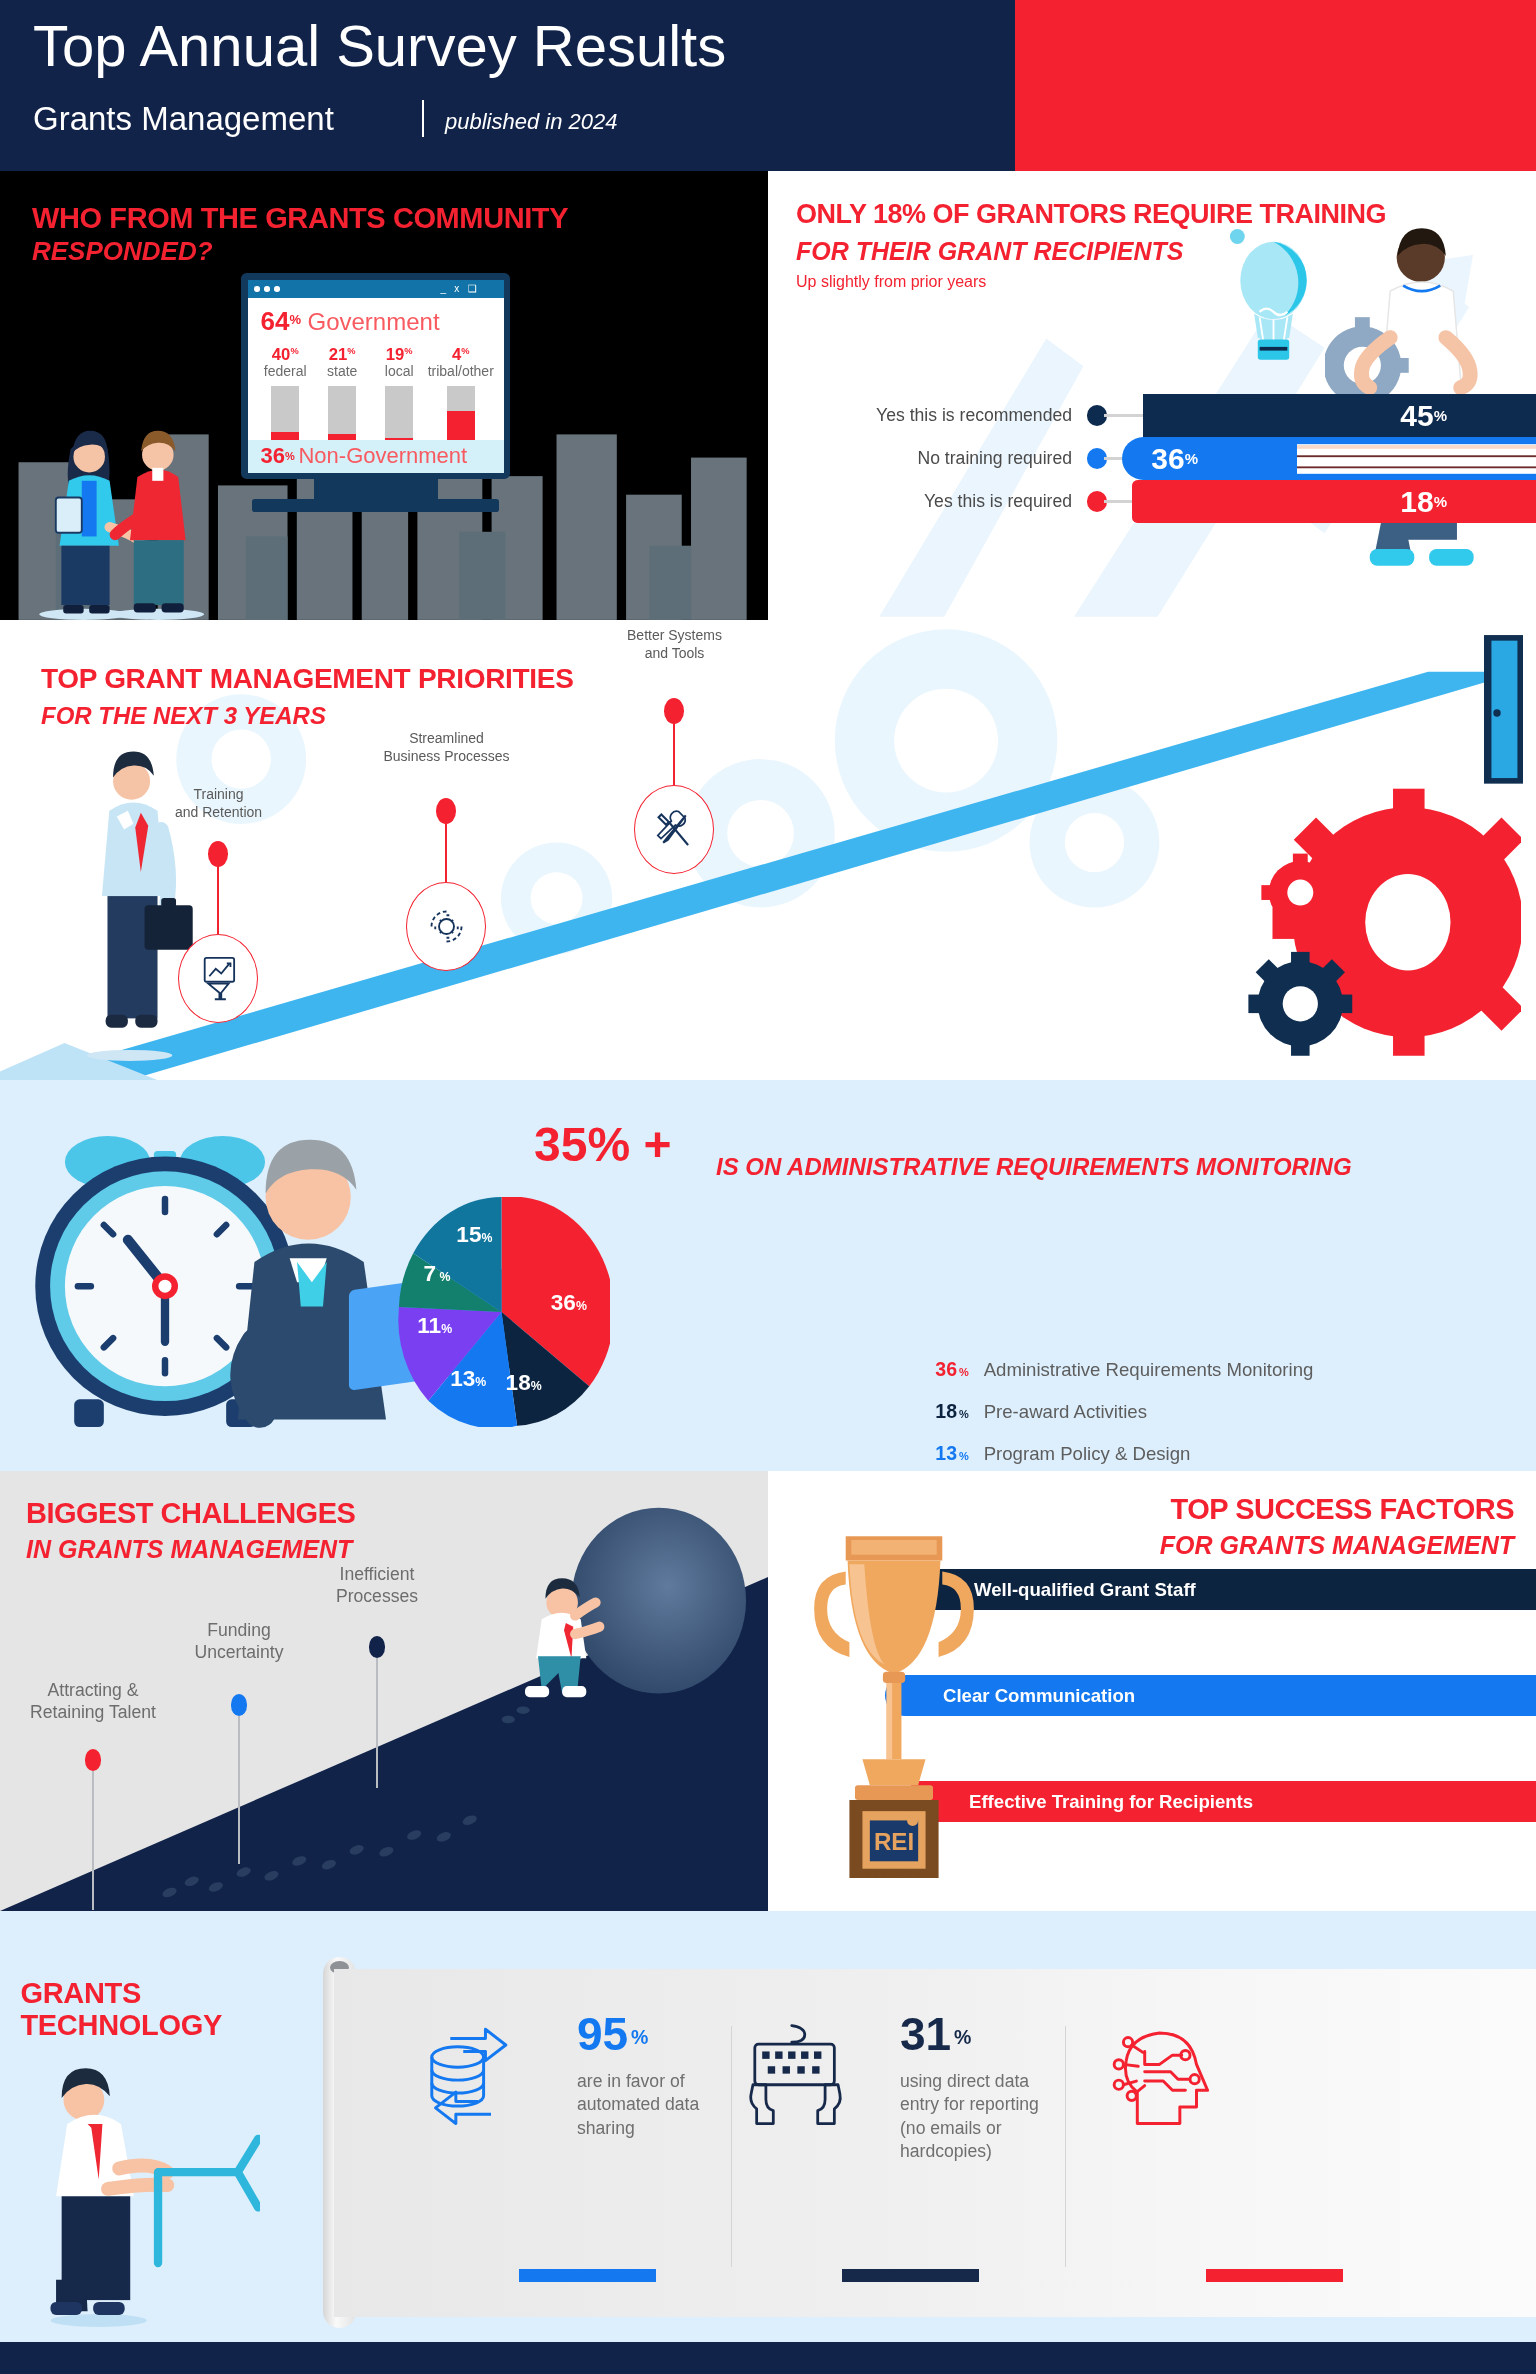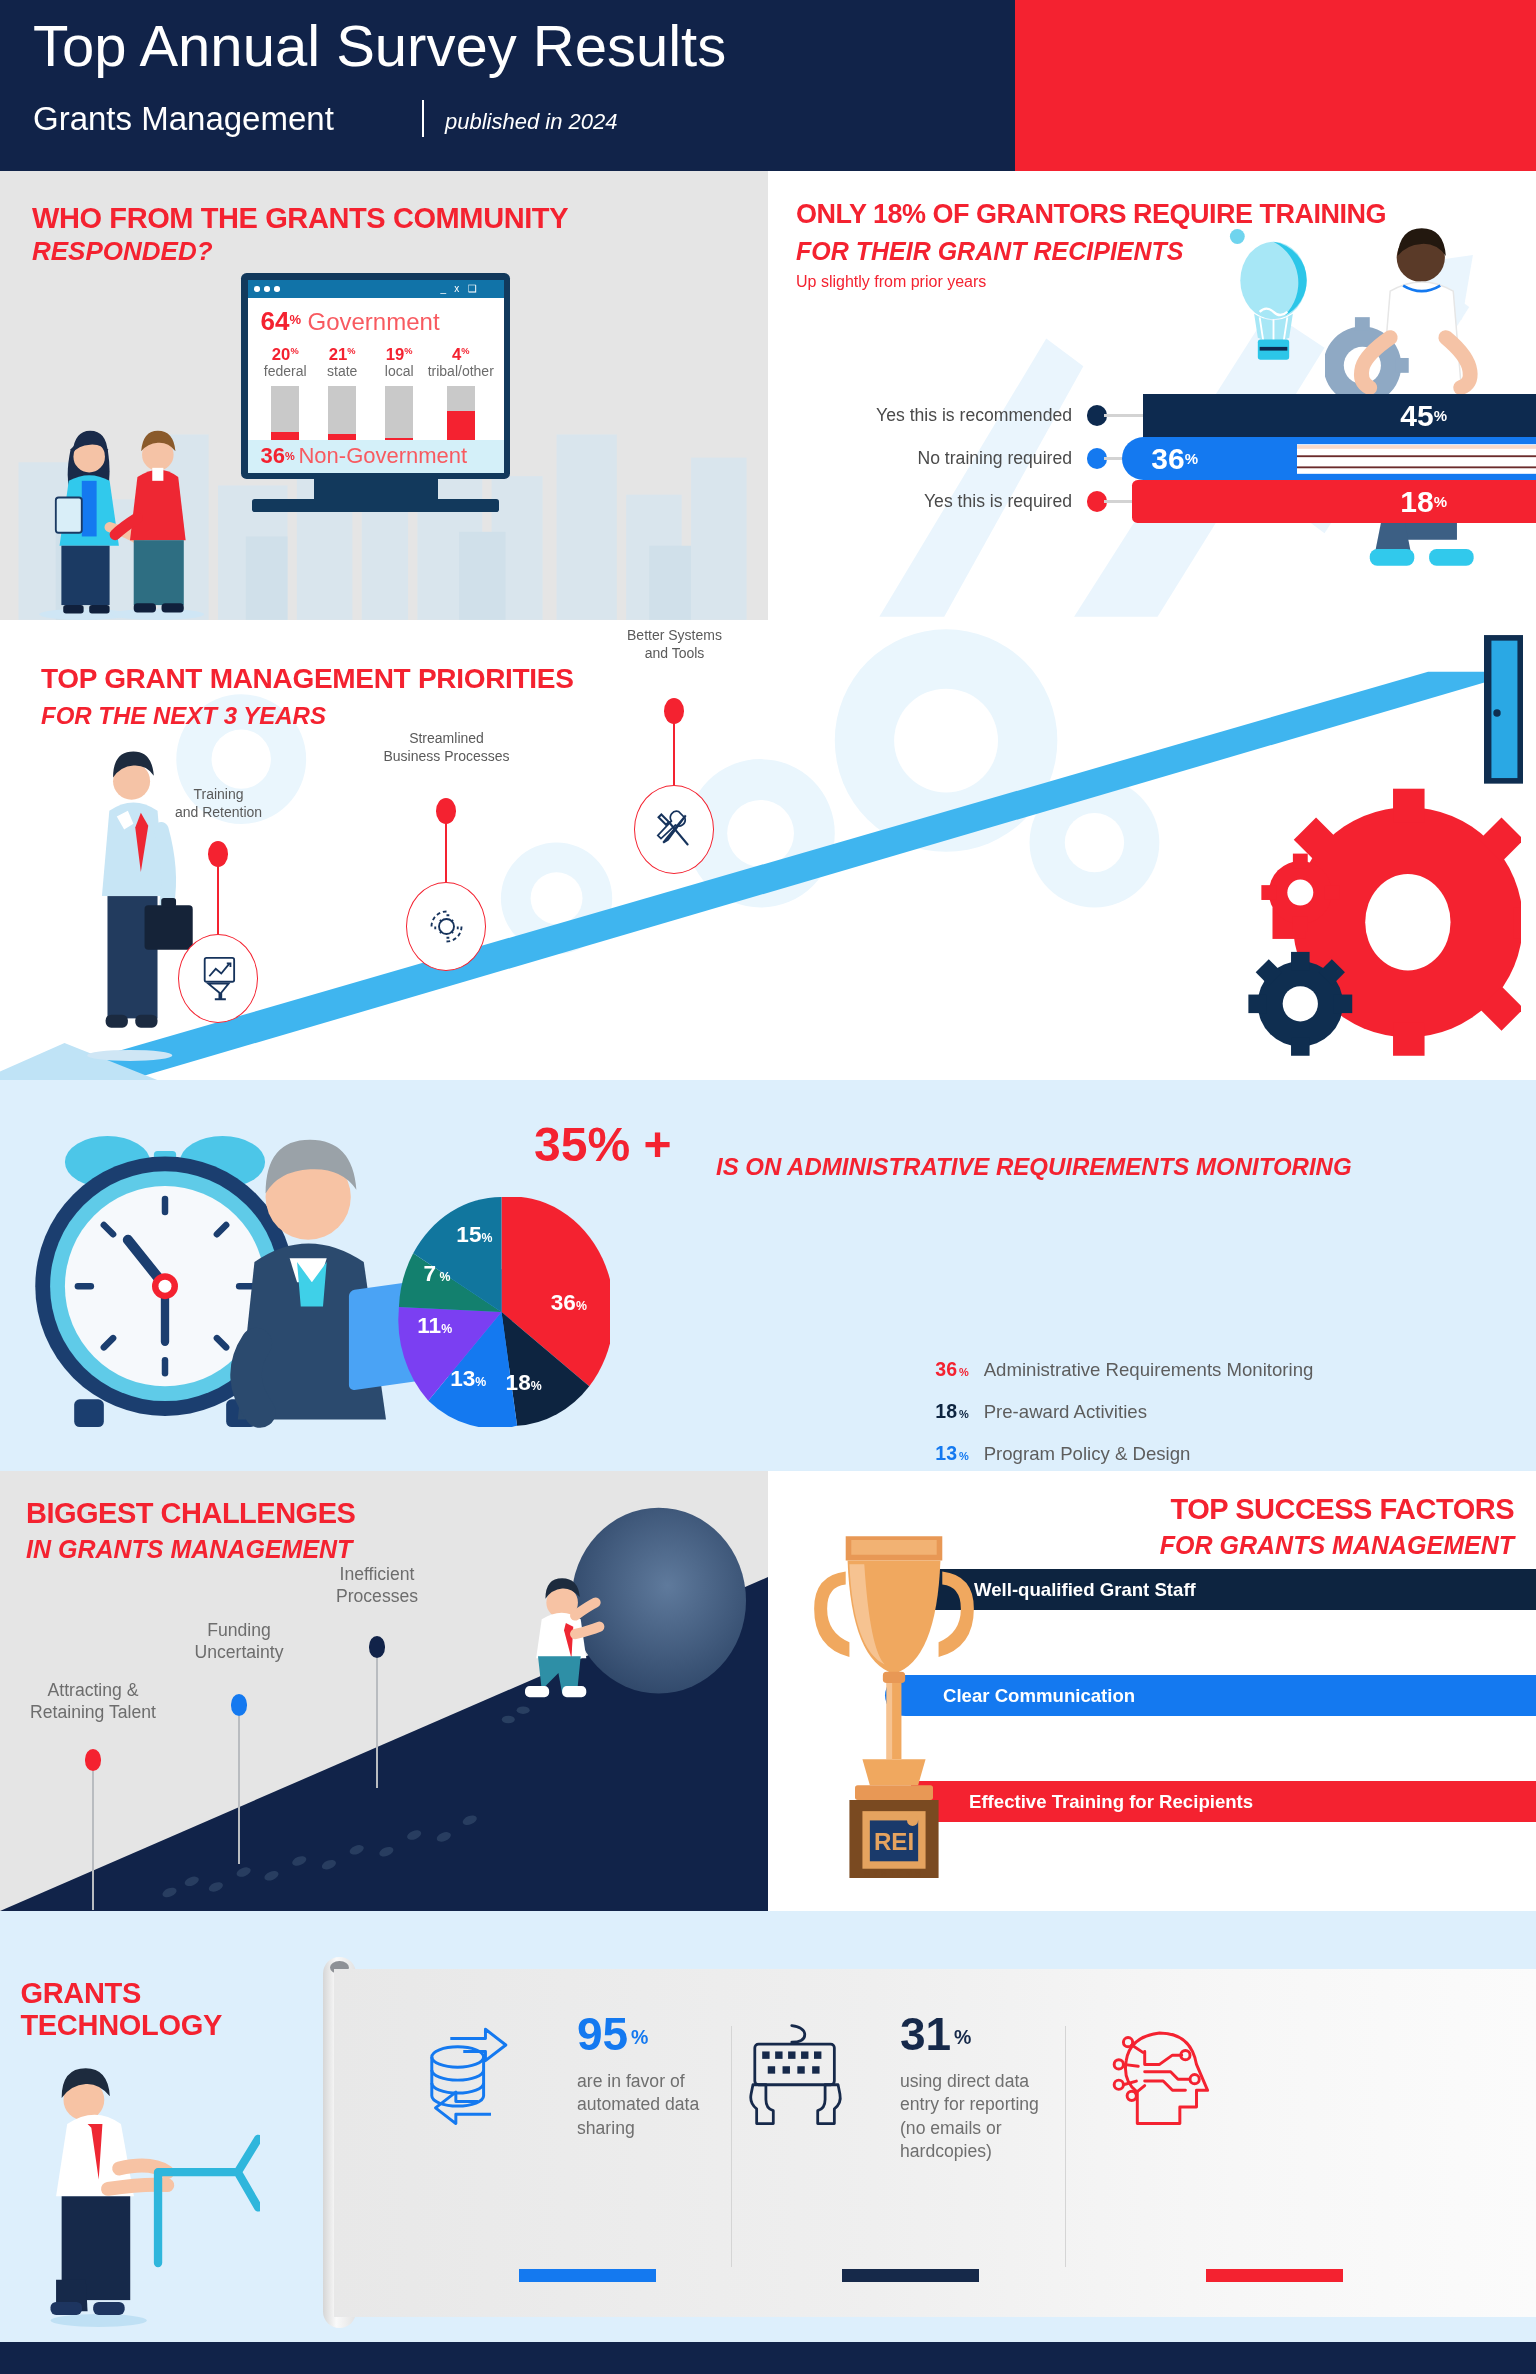--- a/index.html
+++ b/index.html
@@ -17,21 +17,21 @@
   .header-left { position:absolute; left:0; top:0; width:1015px; height:171px; background:#112349; }
   .header-right { position:absolute; left:1015px; top:0; width:521px; height:171px; background:#f42230; }
   .h-title { position:absolute; left:33px; top:16.7px; font-size:58px; font-weight:400;
              color:#fff; letter-spacing:0px; line-height:1.0; font-family:"Liberation Sans", sans-serif;text-align:right; }
   .h-sub { position:absolute; left:33px; top:100px; font-size:33px; color:#fff; font-weight:400; }
   .h-div { position:absolute; left:422px; top:100px; width:1.9px; height:37px; background:#fff; }
   .h-pub { position:absolute; left:445px; top:109px; font-size:22px; color:#fff; font-style:italic; font-weight:400;}
 
   
   .sec1 { position:absolute; left:0; top:171px; width:1536px; height:449px; }
-  .s1-left { position:absolute; left:0; top:0; width:860px; height:449px; background:#e5e5e5; overflow:hidden; }
+  .s1-left { position:absolute; left:0; top:0; width:860px; height:449px; background:#000000; overflow:hidden; }
   .s1-right{ position:absolute; left:768px; top:0; width:768px; height:449px; background:#ffffff; overflow:hidden; }
   .skyline { position:absolute; bottom:0; left:0; width:768px; height:297px; opacity:.5; }
 
   .head-red { color:#f42230; font-weight:bold; line-height:1.02; }
   .head-red-i { color:#f42230; font-weight:bold; font-style:italic; line-height:1.06; }
 
   .s1-title { position:absolute; left:32px; top:33px; font-size:29px; letter-spacing:-0.4px;}
   .s1-title2{ position:absolute; left:32px; top:67px; font-size:26px; }
 
   
@@ -214,21 +214,21 @@
                 <i></i>
                 <i></i>
               </div>
             <div class="m-ctrl">_ x ❑</div>
           </div>
           <div class="m-gov">
             <span class="num">64</span><span class="pct">%</span><span class="lbl">Government</span>
           </div>
           <div class="m-cols">
             <div class="m-col">
-              <div><span class="n">20</span><span class="p">%</span></div>
+              <div><span class="n">40</span><span class="p">%</span></div>
               <div class="t">federal</div>
               <div class="bar">
                   <i style="height:31%"></i>
                 </div>
             </div>
             <div class="m-col">
               <div><span class="n">21</span><span class="p">%</span></div>
               <div class="t">state</div>
               <div class="bar">
                   <i style="height:29%"></i>

